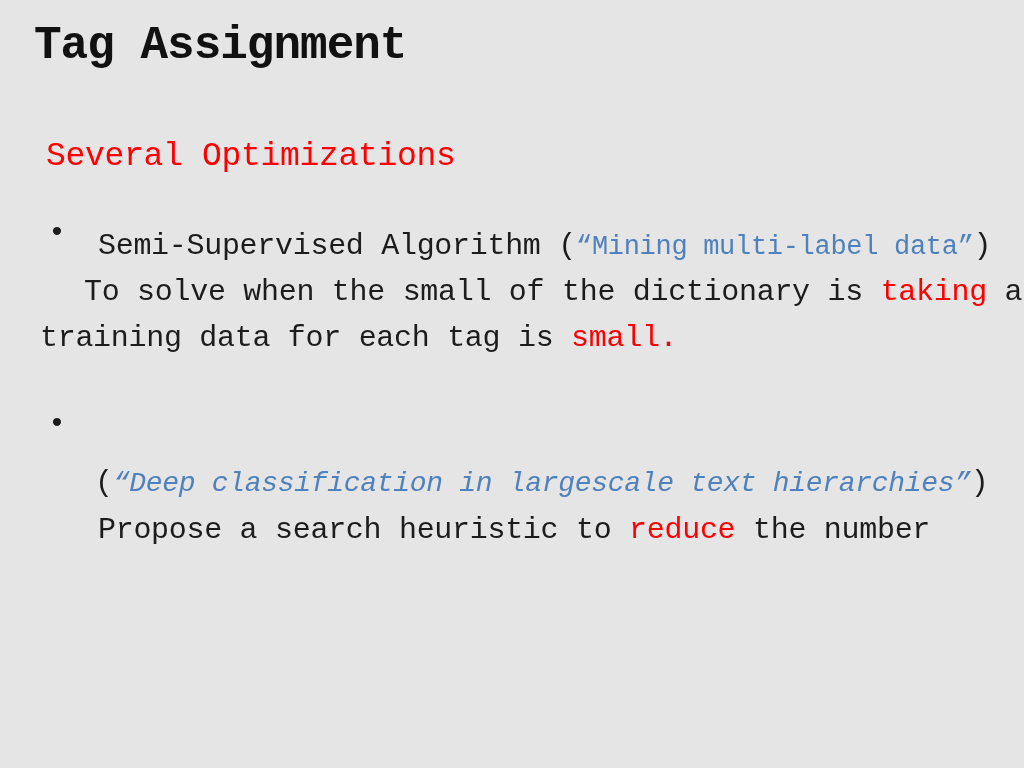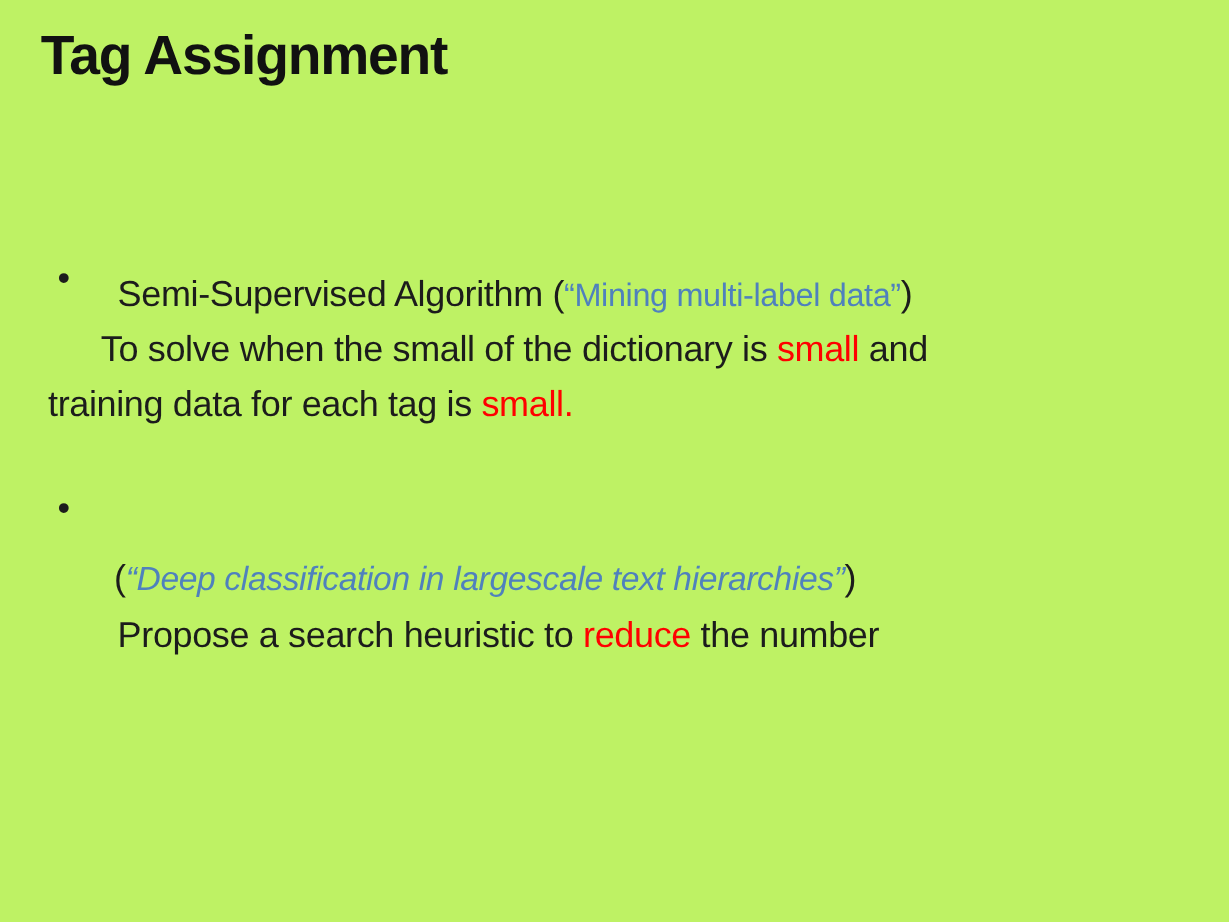--- a/index.html
+++ b/index.html
@@ -4,23 +4,23 @@
 <style>
   html, body {
     margin: 0;
     padding: 0;
     background: #ffffff;
   }
   .slide {
     position: relative;
     width: 1024px;
     height: 768px;
-    background: #bef264;
+    background: #e5e5e5;
     overflow: hidden;
-    font-family: Liberation Sans, sans-serif;
+    font-family: Liberation Mono, monospace;
     color: #1c1c1c;
   }
   .slide-title {
     position: absolute;
     top: 19px;
     left: 34px;
     margin: 0;
     font-size: 46px;
     font-weight: bold;
     letter-spacing: -1px;
@@ -73,29 +73,30 @@
   #b2-l3 { top: 500px; left: 98px; }
   #b2-l4 { top: 547px; left: 40px; }
 </style>
 </head>
 <body>
 
 <div class="slide">
 
   <h1 class="slide-title">Tag Assignment</h1>
 
+  <div class="subtitle">Several Optimizations</div>
 
   <div id="b1-marker" class="bullet-marker">•</div>
 
   <div id="b1-l1" class="line">
     <span>Semi-Supervised Algorithm (</span><span class="quote-blue-small">“Mining multi-label data”</span><span>)</span>
   </div>
 
   <div id="b1-l2" class="line">
-    <span>To solve when the small of the dictionary is </span><span class="em-red">small</span><span> and</span>
+    <span>To solve when the small of the dictionary is </span><span class="em-red">taking</span><span> and</span>
   </div>
 
   <div id="b1-l3" class="line">
     <span>training data for each tag is </span><span class="em-red">small.</span>
   </div>
 
   <div id="b2-marker" class="bullet-marker">•</div>
 
 
   <div id="b2-l2" class="line">

